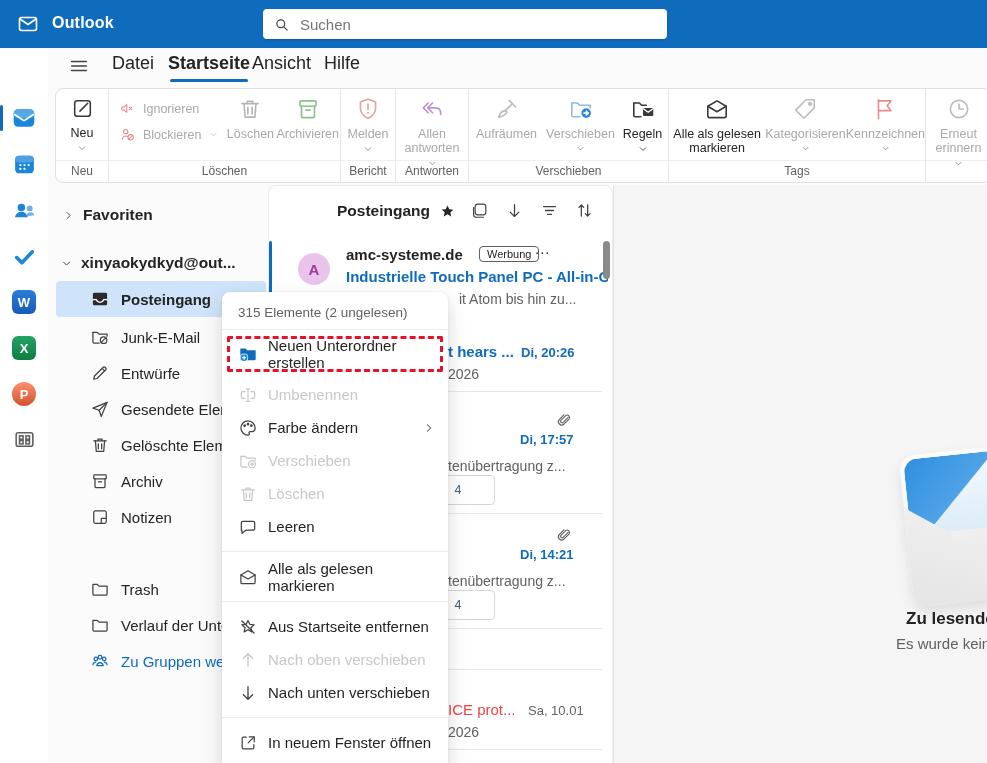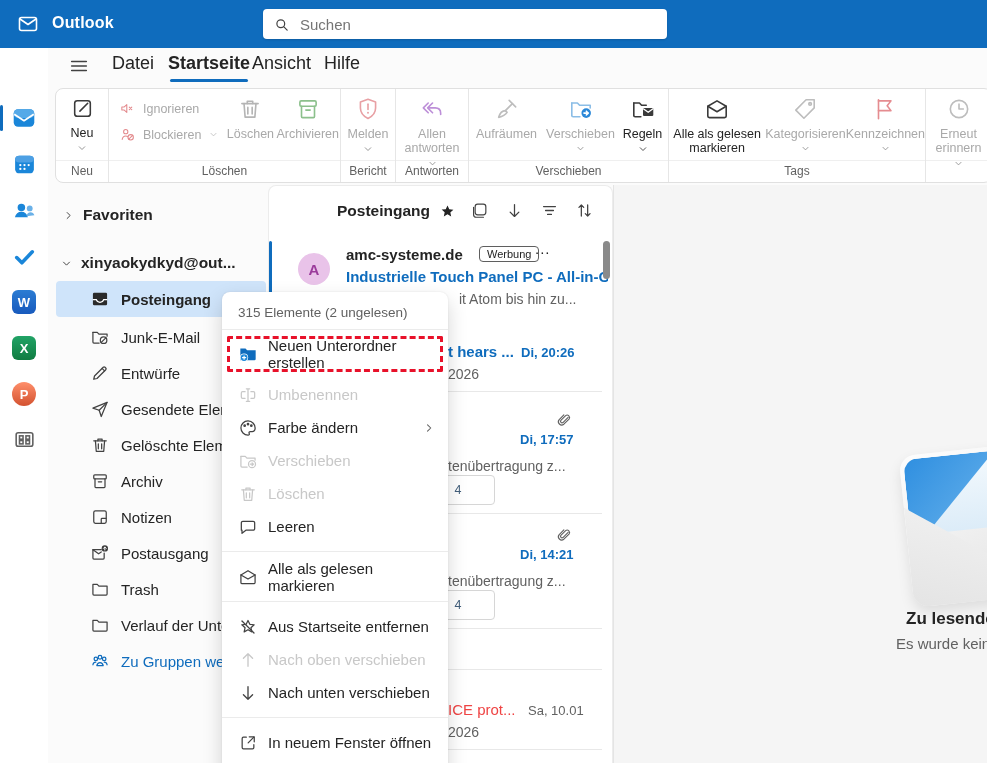--- a/index.html
+++ b/index.html
@@ -689,26 +689,20 @@
         <use href="#i-archive-box"></use>
       </svg>
       <span class="ftxt">Archiv</span>
     </div>
   <div class="frow" style="top:314px">
       <svg class="fic" width="20" height="20">
         <use href="#i-note"></use>
       </svg>
       <span class="ftxt">Notizen</span>
     </div>
-  <div class="frow" style="top:350px">
-      <svg class="fic" width="20" height="20">
-        <use href="#i-outbox"></use>
-      </svg>
-      <span class="ftxt">Postausgang</span>
-    </div>
   <div class="frow" style="top:386px">
       <svg class="fic" width="20" height="20">
         <use href="#i-folder"></use>
       </svg>
       <span class="ftxt">Trash</span>
     </div>
   <div class="frow" style="top:422px">
       <svg class="fic" width="20" height="20">
         <use href="#i-folder"></use>
       </svg>

